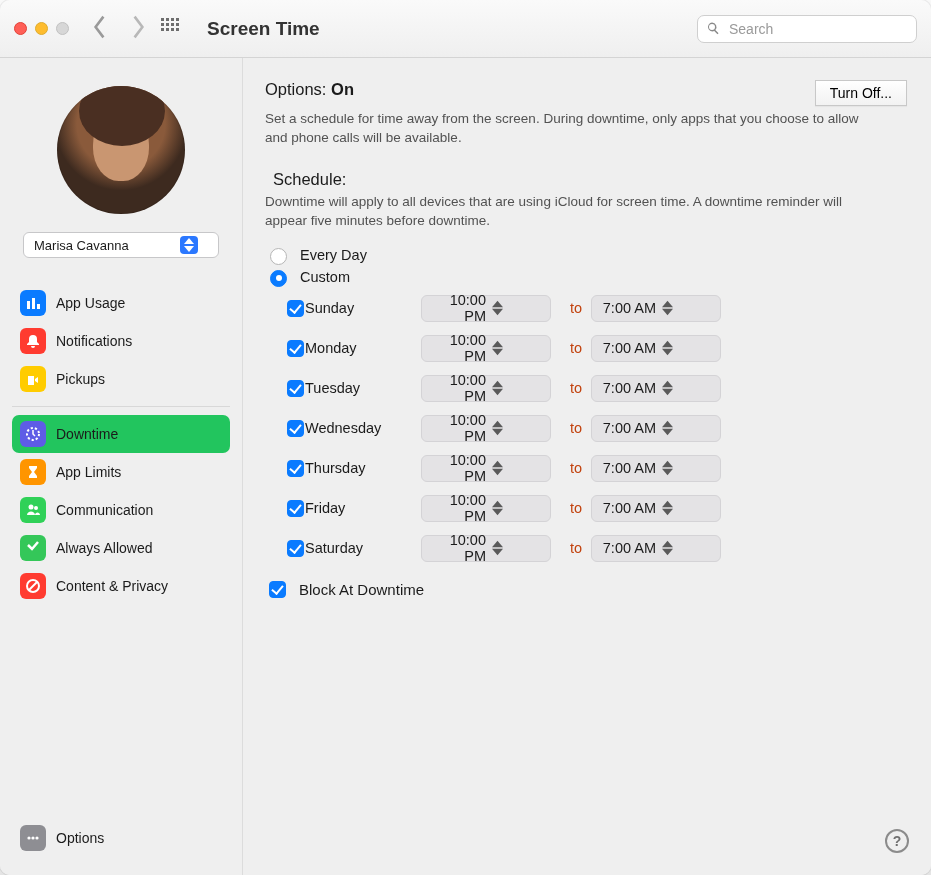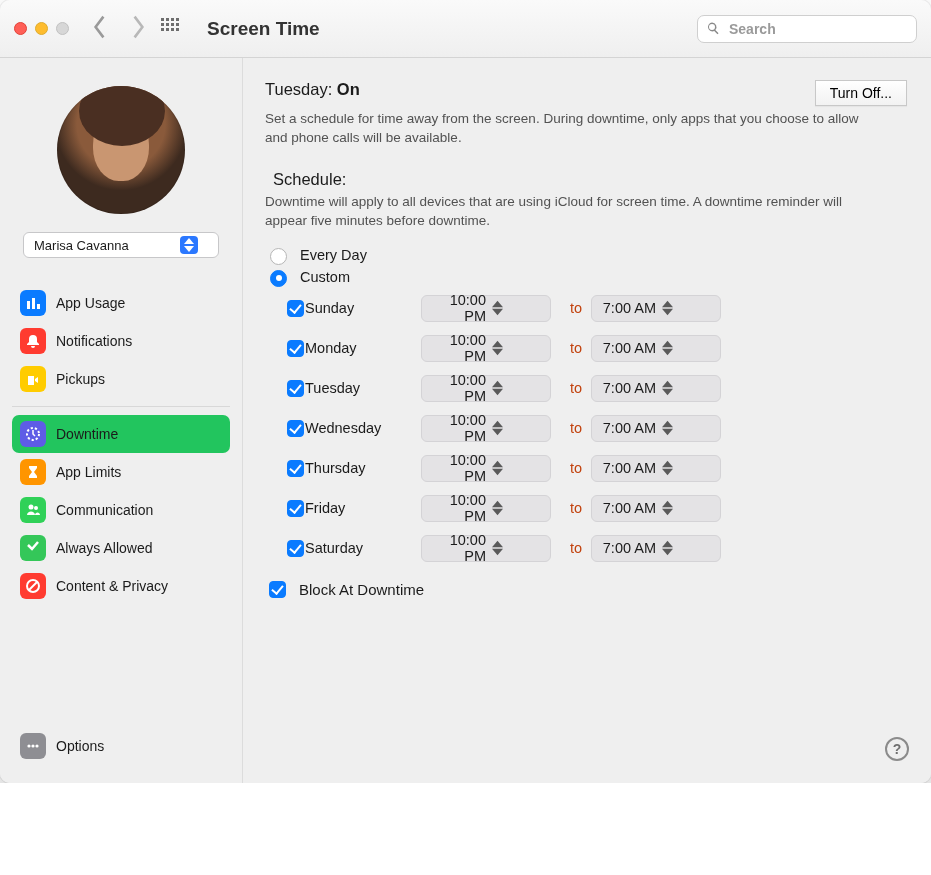--- a/index.html
+++ b/index.html
@@ -1,33 +1,33 @@
 <!DOCTYPE html>
 <html><head>
 <meta charset="utf-8">
 <style>
   * { box-sizing: border-box; }
   html, body { margin:0; padding:0; font-family: -apple-system, "Helvetica Neue", Arial, sans-serif; font-size:13px; color:#1b1b1b; }
   body { background:#fff; }
-  .window { width:931px; height:783px; background:#f1f1f2; border-radius:10px; box-shadow:0 25px 60px rgba(0,0,0,.25),0 0 0 1px rgba(0,0,0,.06); overflow:hidden; display:flex; flex-direction:column; margin:0; }
+  .window { width:931px; height:875px; background:#f1f1f2; border-radius:10px; box-shadow:0 25px 60px rgba(0,0,0,.25),0 0 0 1px rgba(0,0,0,.06); overflow:hidden; display:flex; flex-direction:column; margin:0; }
 
   
   .titlebar { display:flex; align-items:center; height:58px; padding:0 14px; gap:14px; background:linear-gradient(#fafafa,#efefef); border-bottom:1px solid #d4d4d4; }
   .traffic { display:flex; gap:8px; margin-right:8px; }
   .traffic .dot { width:13px; height:13px; border-radius:50%; }
   .dot.red{background:#ff5f57;border:1px solid #e24238;}
   .dot.yellow{background:#febc2e;border:1px solid #deac2f;}
   .dot.grey{background:#d7d7d7;border:1px solid #c1c1c1;}
   .nav-buttons { display:flex; gap:22px; color:#9b9b9b; font-size:24px; line-height:1; }
   .nav-buttons svg { width:17px; height:26px; }
   .apps-icon svg { width:18px; height:18px; }
   .title { font-size:19px; font-weight:600; margin-left:14px; color:#333; }
   .searchwrap { margin-left:auto; display:flex; align-items:center; width:220px; height:28px; background:#fff; border:1px solid #cfcfcf; border-radius:7px; padding:0 8px; color:#8a8a8a; gap:6px; }
   .searchwrap svg{width:15px;height:15px;flex:0 0 auto;fill:#8a8a8a;}
-  .searchwrap input{border:none;outline:none;flex:1;font-size:14px;background:transparent;color:#701a75;font-weight:bold;}
+  .searchwrap input{border:none;outline:none;flex:1;font-size:14px;background:transparent;color:#701a75;}
   .searchwrap input::placeholder{color:#9a9a9a;}
 
   
   .body { flex:1; display:flex; background:#efefef; }
   .sidebar { width:243px; flex:0 0 243px; display:flex; flex-direction:column; padding:12px 12px 18px 12px; gap:4px; border-right:1px solid #dcdcdc; }
   .avatar { align-self:center; margin-top:16px; width:128px; height:128px; border-radius:50%; background:radial-gradient(circle at 50% 30%, #caa37e 0 20%, #8a5a3b 25% 40%, #3d2a1f 60% 100%); position:relative; overflow:hidden; box-shadow:inset 0 0 0 1px rgba(0,0,0,.1);}
   .avatar::before{content:"";position:absolute;left:36px;top:23px;width:56px;height:72px;background:#c99671;border-radius:50% 50% 46% 46%;}
   .avatar::after{content:"";position:absolute;left:22px;top:-10px;width:86px;height:70px;background:#4a2f22;border-radius:50%;}
   .userselect { margin-top:14px; width:196px; align-self:center; height:26px; display:flex; align-items:center; justify-content:space-between; background:#fff; border:1px solid #c7c7c9; border-radius:6px; padding:0 20px 0 10px; font-size:13px; }
   .userselect .arrows{background:#2b78ff;border-radius:4px;width:18px;height:18px;display:flex;flex-direction:column;align-items:center;justify-content:center;gap:0;}
@@ -220,21 +220,21 @@
               <circle cx="12" cy="8" r="1.6"></circle>
             </svg>
           </span>
         <span>Options</span>
       </div>
     </div>
 
     <div class="main">
       <div class="header-row">
         <div class="status">
-          <span>Tuesday: </span><b>On</b>
+          <span>Options: </span><b>On</b>
         </div>
         <button class="turnoff">Turn Off...</button>
       </div>
       <div class="desc">Set a schedule for time away from the screen. During downtime, only apps that you choose to allow and phone calls will be available.</div>
 
       <div class="section-label">Schedule:</div>
       <div class="desc">Downtime will apply to all devices that are using iCloud for screen time. A downtime reminder will appear five minutes before downtime.</div>
 
       <div class="schedule">
         <label class="radio-row">

